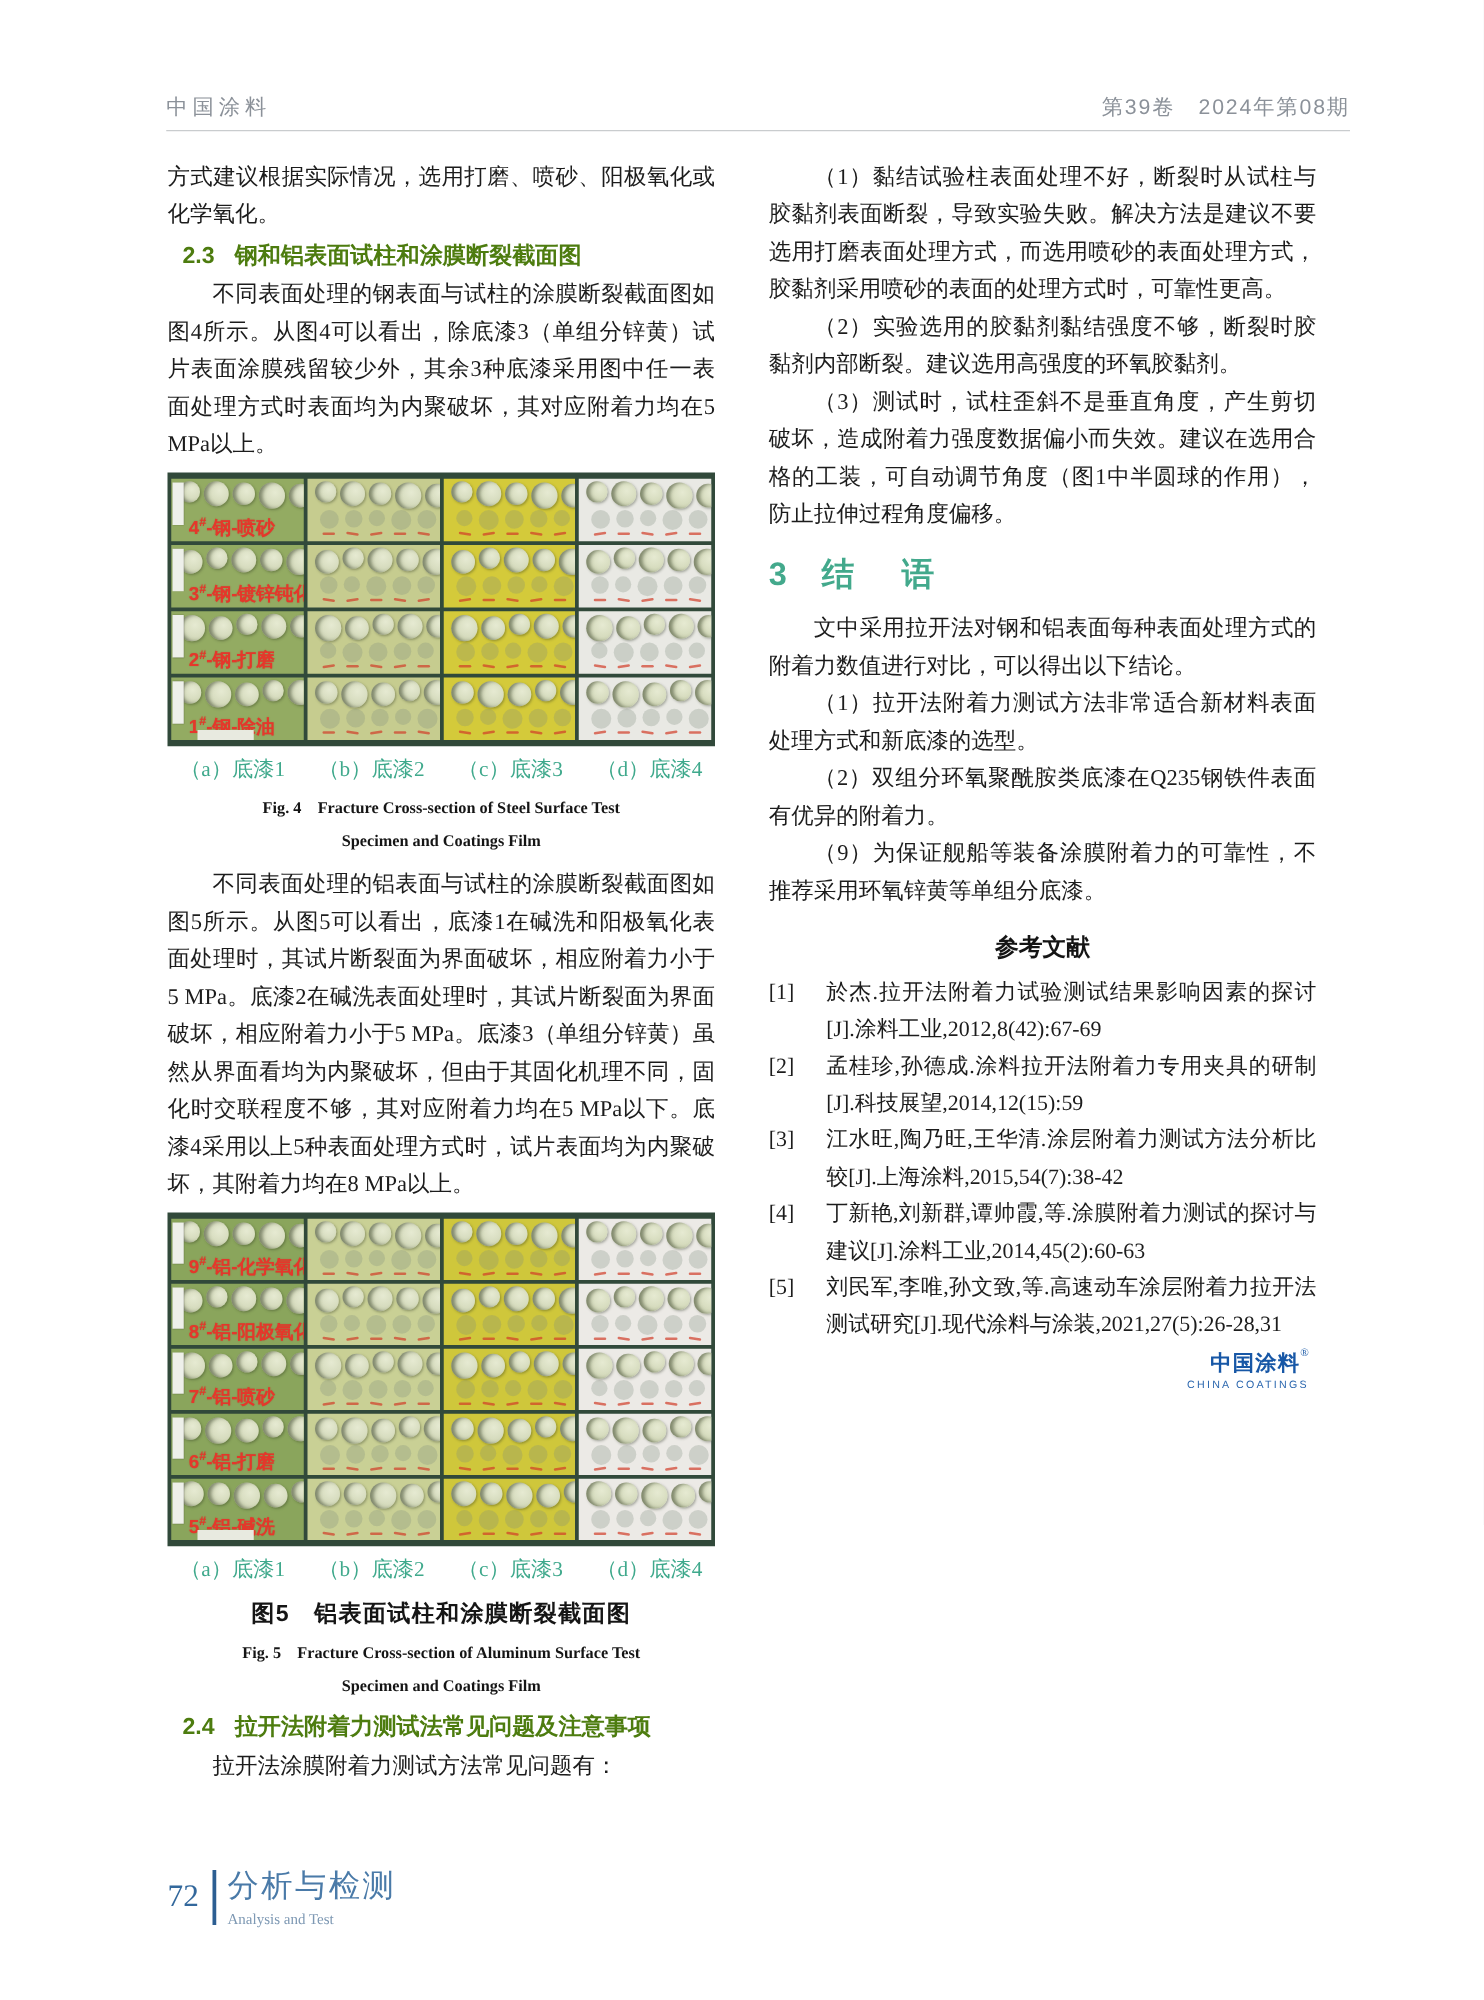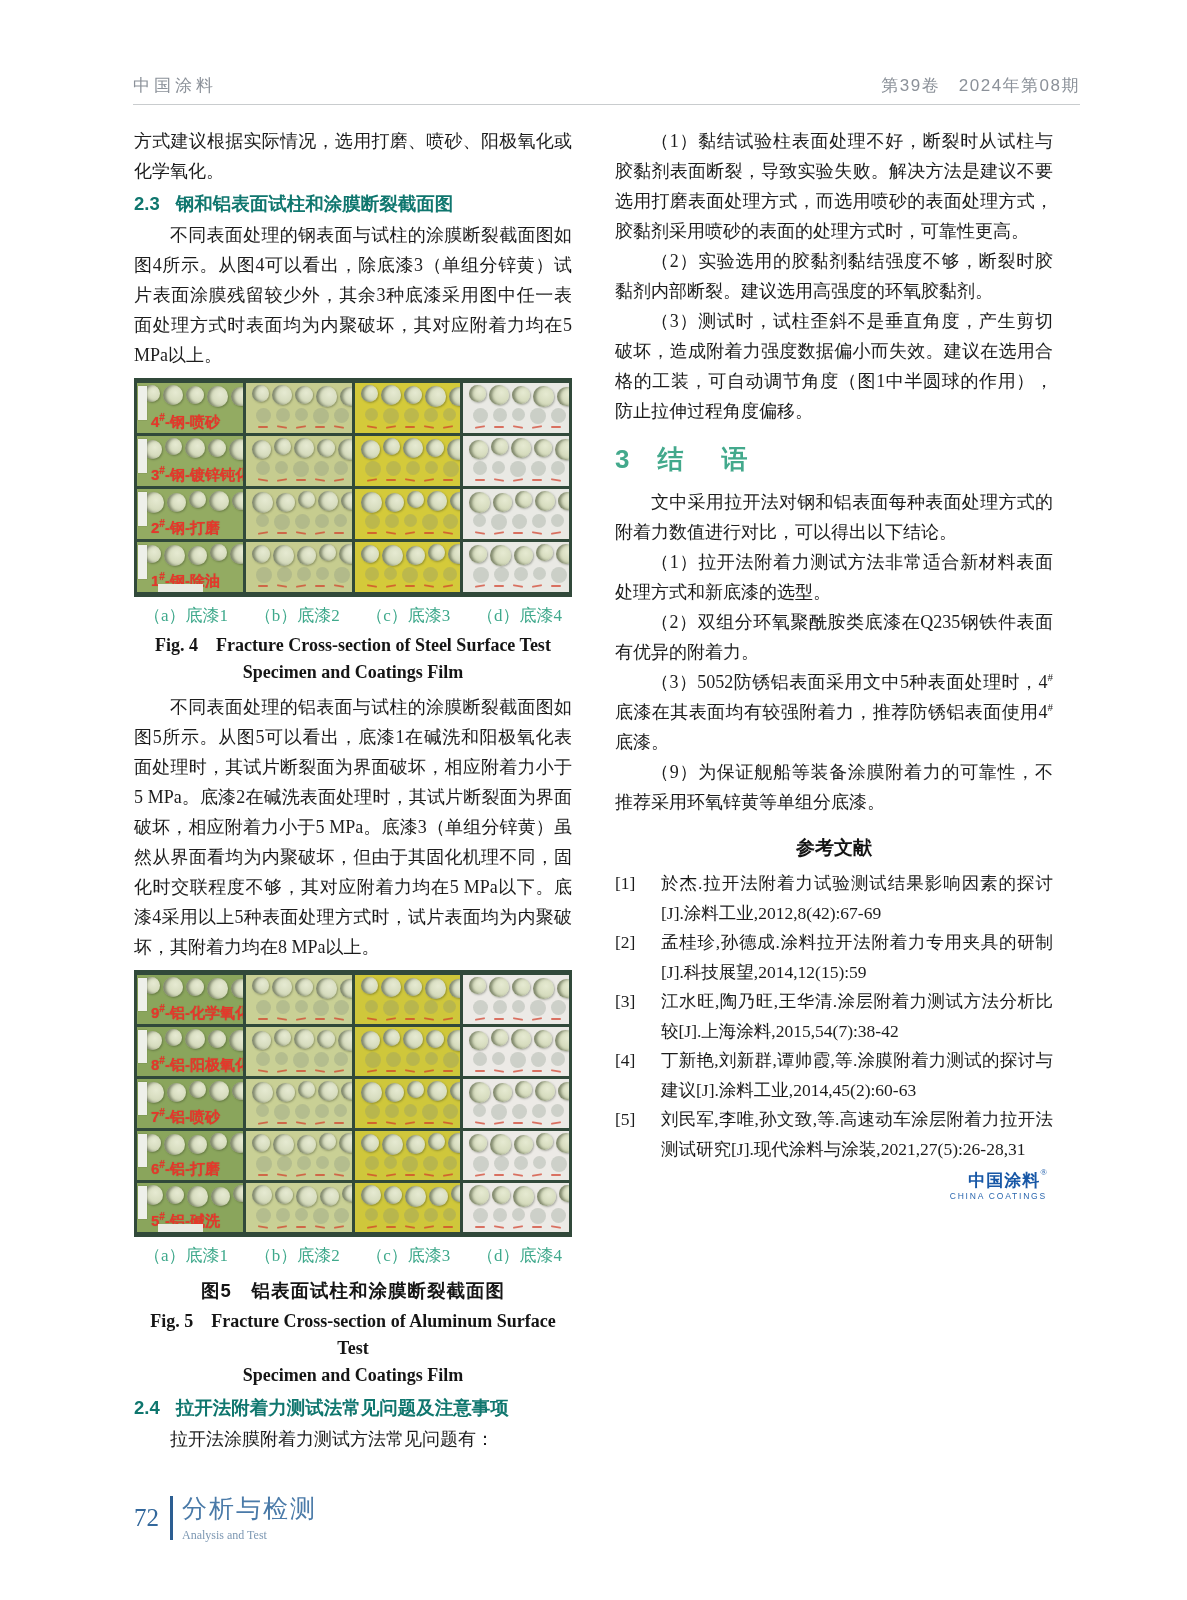--- a/index.html
+++ b/index.html
@@ -15,22 +15,22 @@
 
   
   .col{position:absolute;top:126px;width:438px;}
   .col-left{left:134px;}
   .col-right{left:615px;}
 
   .body{font-size:18px;line-height:30px;text-align:justify;margin:0;}
   .indent{text-indent:2em;}
   sup{font-size:11px;line-height:0;}
 
-  .sec{color:#0f766e;font-family:"Liberation Sans","DejaVu Sans",sans-serif;
-       font-size:18.5px;font-weight:bold;margin:5px 0 4px;}
+  .sec{color:#4d7c0f;font-family:"Liberation Sans","DejaVu Sans",sans-serif;
+       font-size:18.5px;font-weight:bold;margin:5px 12px 4px;}
   .sec .sec-num{margin-right:16px;}
   .sec-big{color:#43a98c;font-family:"Liberation Sans","DejaVu Sans",sans-serif;
        font-size:26px;font-weight:bold;margin:16px 0 10px;}
   .sec-big .sec-num{margin-right:28px;}
   .sec-big .sec-title{letter-spacing:6px;}
 
   
   .fig{margin:8px 0 6px;}
   .photo{background:#31493a;padding:5px 3px;display:flex;flex-direction:column;gap:3px;}
   .photo-f4 .prow{height:50px;}
@@ -49,21 +49,21 @@
         box-shadow:0 0 1px rgba(0,0,0,.35);}
   .bottom-strip{position:absolute;left:20%;bottom:0;width:42%;height:8px;background:#e8eae0;}
   .row-label{position:absolute;left:14px;bottom:1px;color:#e5372b;font-weight:bold;white-space:nowrap;
         font-family:"Liberation Sans","DejaVu Sans",sans-serif;font-size:15px;
         text-shadow:0 0 1px rgba(185,30,20,.45);}
   .row-label sup{font-size:10px;}
 
   .subcaps{display:flex;justify-content:space-between;padding:7px 10px 0;color:#3fa98c;font-size:17px;}
   .cap-zh{text-align:center;font-family:"Liberation Sans","DejaVu Sans",sans-serif;font-weight:bold;
         font-size:18.5px;margin-top:11px;color:#151515;letter-spacing:1px;}
-  .cap-en{text-align:center;font-weight:bold;font-size:18px;line-height:27px;margin-top:5px;color:#151515;}
+  .cap-en{text-align:center;font-weight:bold;font-size:13px;line-height:27px;margin-top:5px;color:#151515;}
 
   
   .ref-title{text-align:center;font-weight:bold;font-size:19px;margin:18px 0 8px;
         font-family:"Liberation Sans","DejaVu Sans",sans-serif;color:#141414;}
   .refs{font-size:17.5px;line-height:29.5px;}
   .ref{position:relative;padding-left:46px;text-align:justify;margin:0;}
   .ref-num{position:absolute;left:0;top:0;}
 
   
   .logo{text-align:right;margin-top:8px;padding-right:6px;line-height:1;}
@@ -885,21 +885,20 @@
     <p class="body indent">（2）实验选用的胶黏剂黏结强度不够，断裂时胶黏剂内部断裂。建议选用高强度的环氧胶黏剂。</p>
     <p class="body indent">（3）测试时，试柱歪斜不是垂直角度，产生剪切破坏，造成附着力强度数据偏小而失效。建议在选用合格的工装，可自动调节角度（图1中半圆球的作用），防止拉伸过程角度偏移。</p>
 
     <h2 class="sec-big">
       <span class="sec-num">3</span><span class="sec-title">结　语</span>
     </h2>
 
     <p class="body indent">文中采用拉开法对钢和铝表面每种表面处理方式的附着力数值进行对比，可以得出以下结论。</p>
     <p class="body indent">（1）拉开法附着力测试方法非常适合新材料表面处理方式和新底漆的选型。</p>
     <p class="body indent">（2）双组分环氧聚酰胺类底漆在Q235钢铁件表面有优异的附着力。</p>
-    <p class="body indent">（3）5052防锈铝表面采用文中5种表面处理时，4<sup>#</sup>底漆在其表面均有较强附着力，推荐防锈铝表面使用4<sup>#</sup>底漆。</p>
     <p class="body indent">（9）为保证舰船等装备涂膜附着力的可靠性，不推荐采用环氧锌黄等单组分底漆。</p>
 
     <div class="ref-title">参考文献</div>
     <div class="refs">
       <p class="ref">
         <span class="ref-num">[1]</span><span>於杰.拉开法附着力试验测试结果影响因素的探讨[J].涂料工业,2012,8(42):67-69</span>
       </p>
       <p class="ref">
         <span class="ref-num">[2]</span><span>孟桂珍,孙德成.涂料拉开法附着力专用夹具的研制[J].科技展望,2014,12(15):59</span>
       </p>

